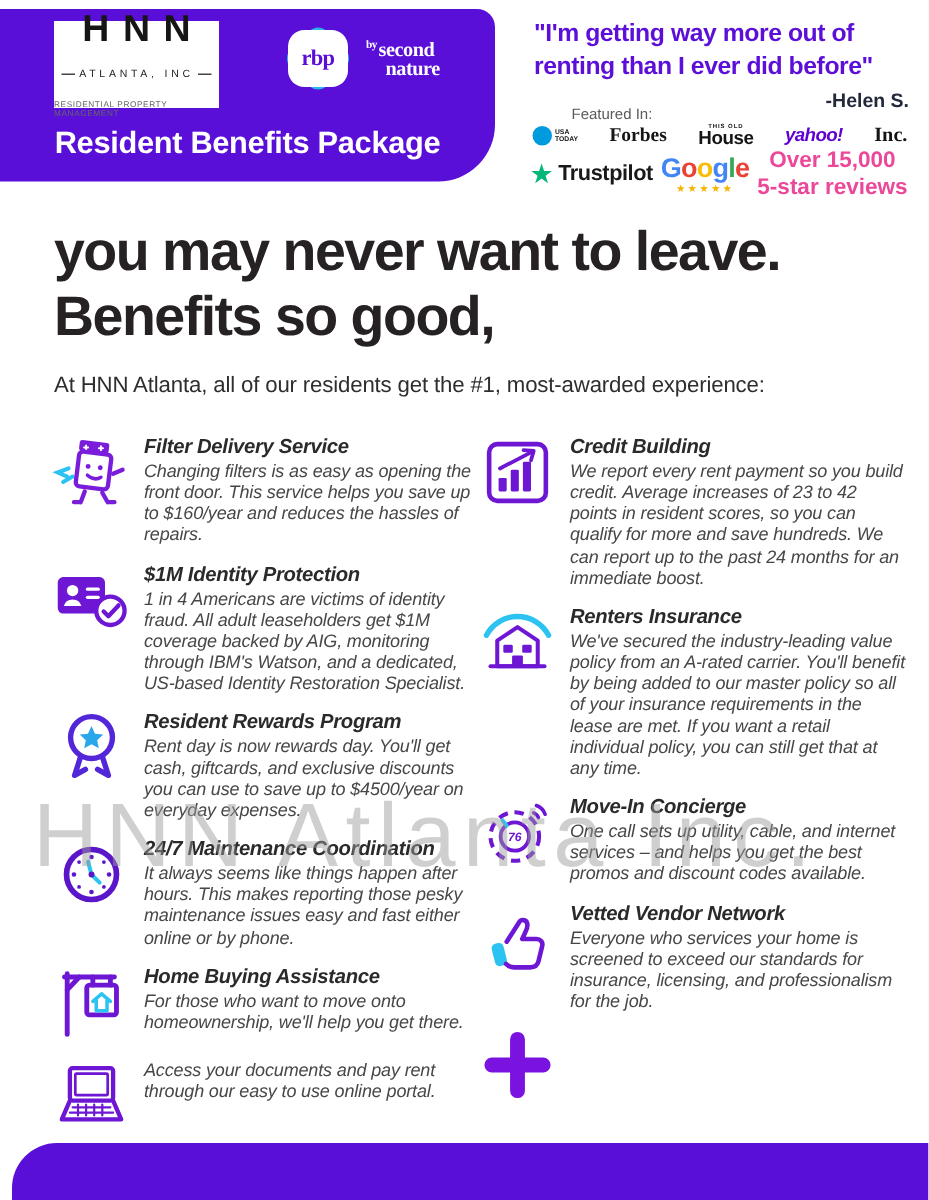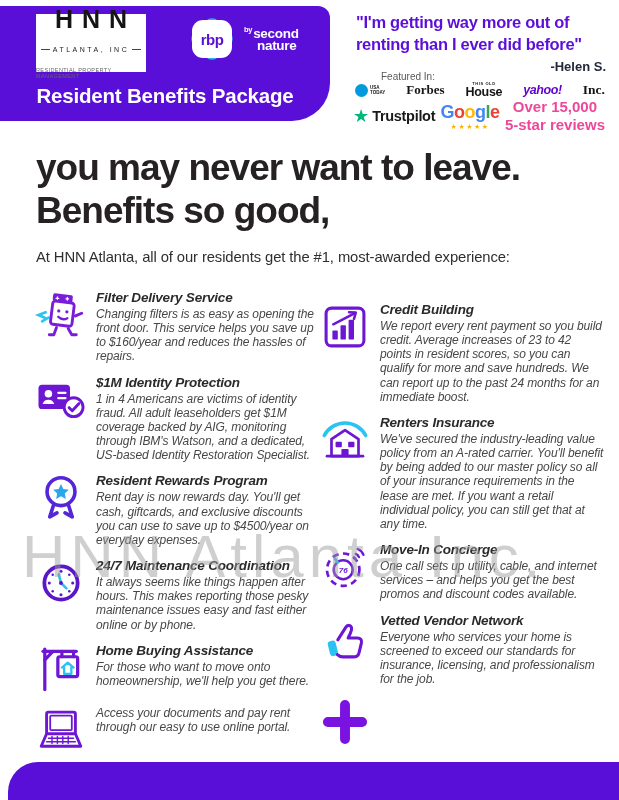--- a/index.html
+++ b/index.html
@@ -17,21 +17,21 @@
   .hnn-logo {
     position:absolute; left:36px; top:8px; width:110px; height:58px;
     background:#fff; display:flex; flex-direction:column;
     align-items:center; justify-content:center; gap:14px;
   }
   .hnn-name { font-size:25px; font-weight:700; color:#151515; line-height:1; letter-spacing:9px; padding-left:9px; }
   .hnn-sub { display:flex; align-items:center; gap:3px; font-size:7px; letter-spacing:2.5px; color:#222; }
   .hnn-rule { width:9px; height:1px; background:#444; }
   .hnn-tag { font-size:5.5px; letter-spacing:.4px; color:#666; }
 
-  .rbp-wrap { position:absolute; left:186px; top:11px; width:136px; height:54px; }
+  .rbp-wrap { position:absolute; left:186px; top:11px; width:136px; height:54px;font-family:Liberation Serif, serif; }
   .rbp-diamond { position:absolute; left:9px; top:5px; width:34px; height:34px; background:#29b5e8; border-radius:8px; transform:rotate(45deg); }
   .rbp-badge {
     position:absolute; left:6px; top:3px; width:40px; height:38px; background:#fff;
     border-radius:11px; display:flex; align-items:center; justify-content:center;
   }
   .rbp-badge span { color:#5a0fd8; font-weight:800; font-size:15px; letter-spacing:-0.5px; }
   .sn-text { position:absolute; left:58px; top:9px; color:#fff; font-weight:800; font-size:13.5px; line-height:.95; letter-spacing:-0.3px; }
   .sn-text sup { font-size:7.5px; font-weight:700; margin-right:1px; }
   .sn-line2 { margin-left:13px; }
 
@@ -79,21 +79,21 @@
     font-size:37px; font-weight:800; color:#262223; line-height:1.17; letter-spacing:-1px;
   }
   .subhead {
     position:absolute; left:36px; top:249px; width:570px;
     font-size:14.8px; font-weight:500; color:#2e2e2e; letter-spacing:-0.1px;
   }
 
   
   .benefits { position:absolute; left:34px; top:288px; width:570px; display:flex;font-style:italic; }
   .col-left  { width:280px; margin-right:4px; }
-  .col-right { width:286px;margin-top:12px; }
+  .col-right { width:286px; }
   .benefit { display:flex; margin-bottom:9px; }
   .benefit-more { align-items:center; }
   .b-icon { flex:0 0 54px; height:54px; margin-right:8px; }
   .b-icon svg { width:54px; height:54px; display:block; }
   .b-text { flex:1; padding-top:2px; }
   .b-title { font-size:13.5px; font-weight:700; color:#2a2a2a; letter-spacing:-0.2px; margin-bottom:2px; }
   .b-title-more { font-size:15px; margin-bottom:0; }
   .b-body { font-size:12px; color:#474747; line-height:1.18; letter-spacing:-0.1px; }
 
   

